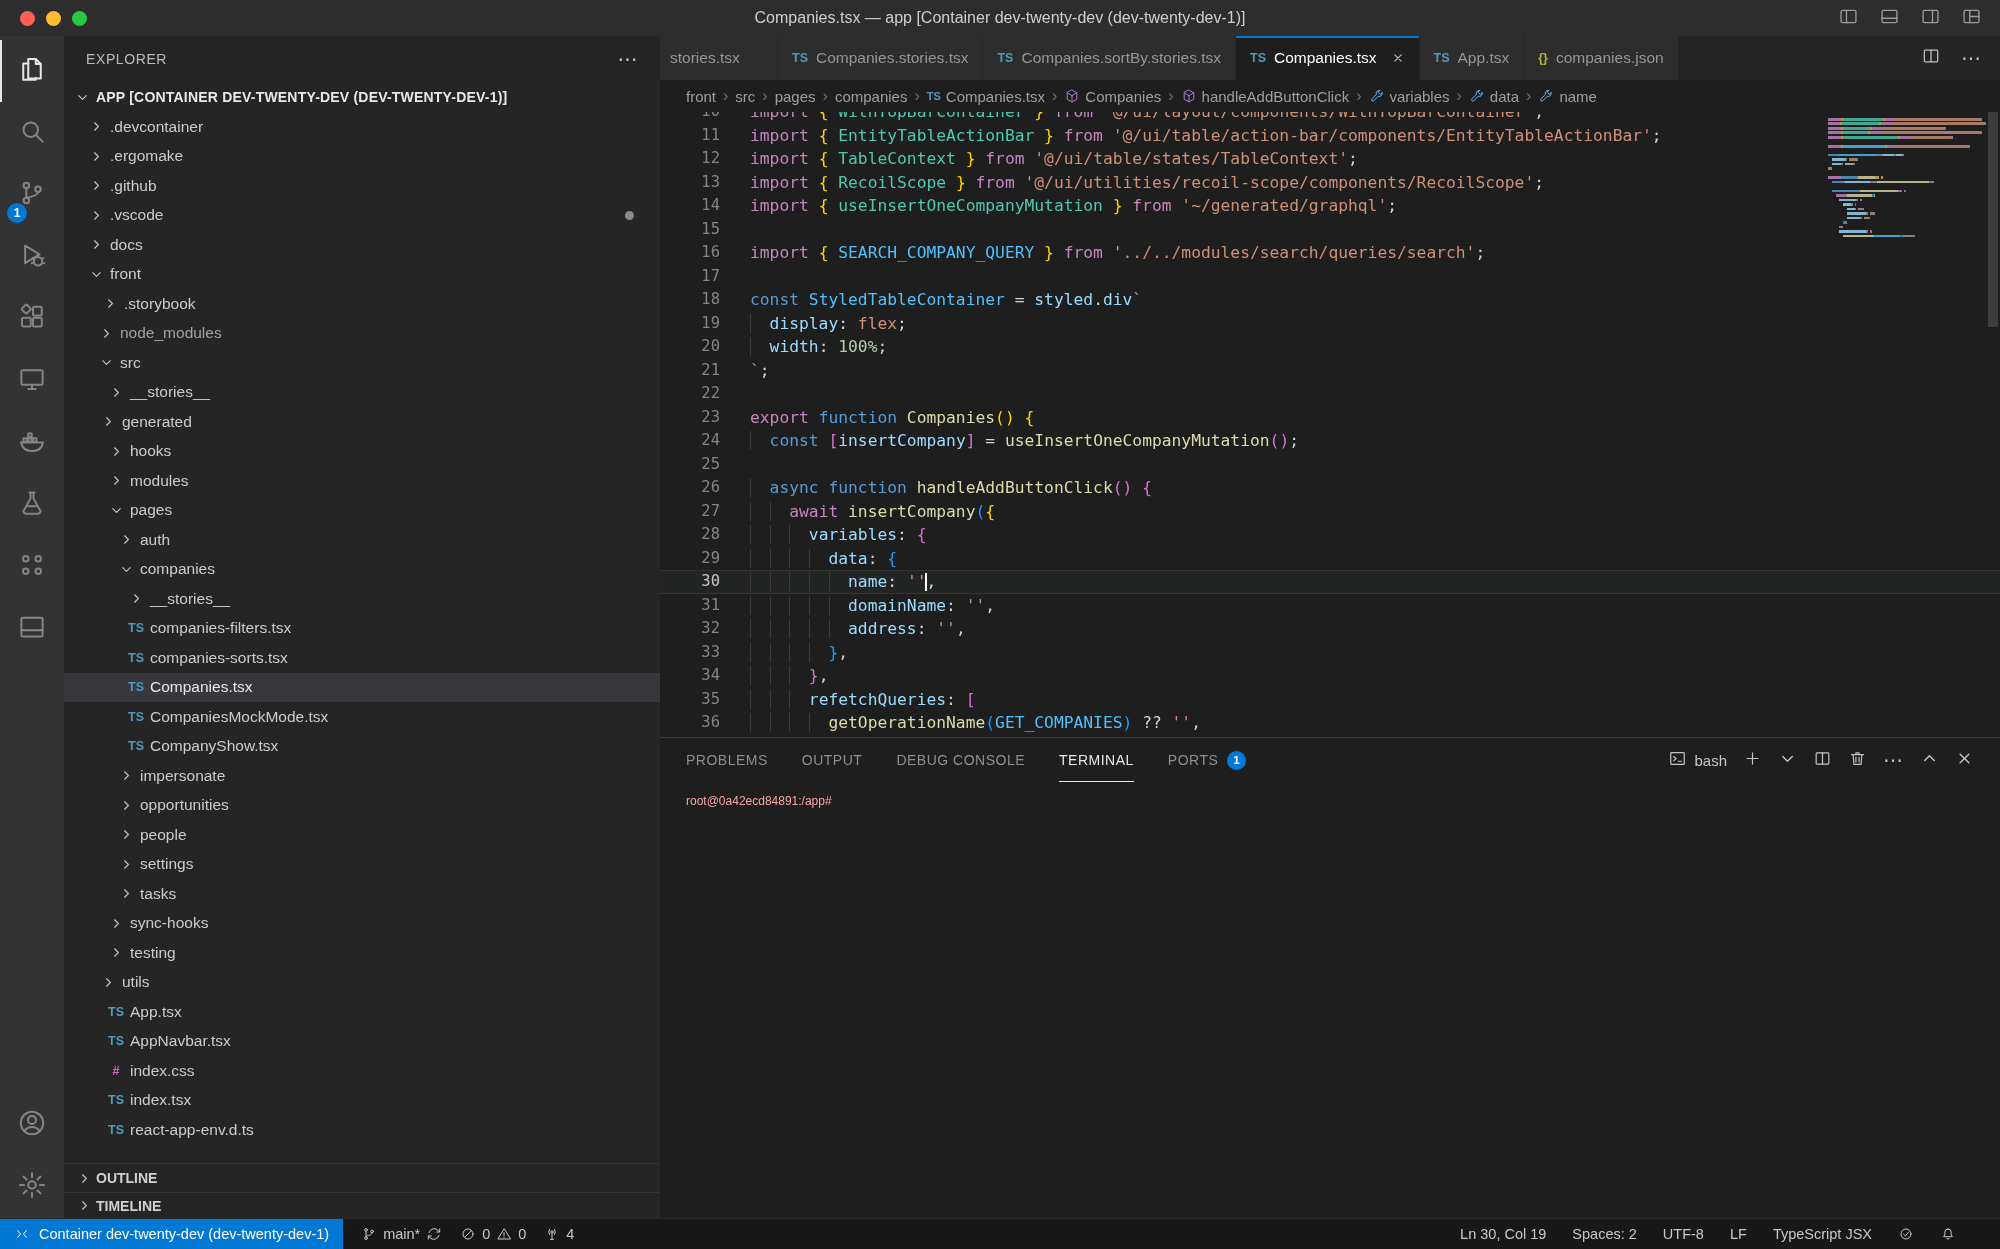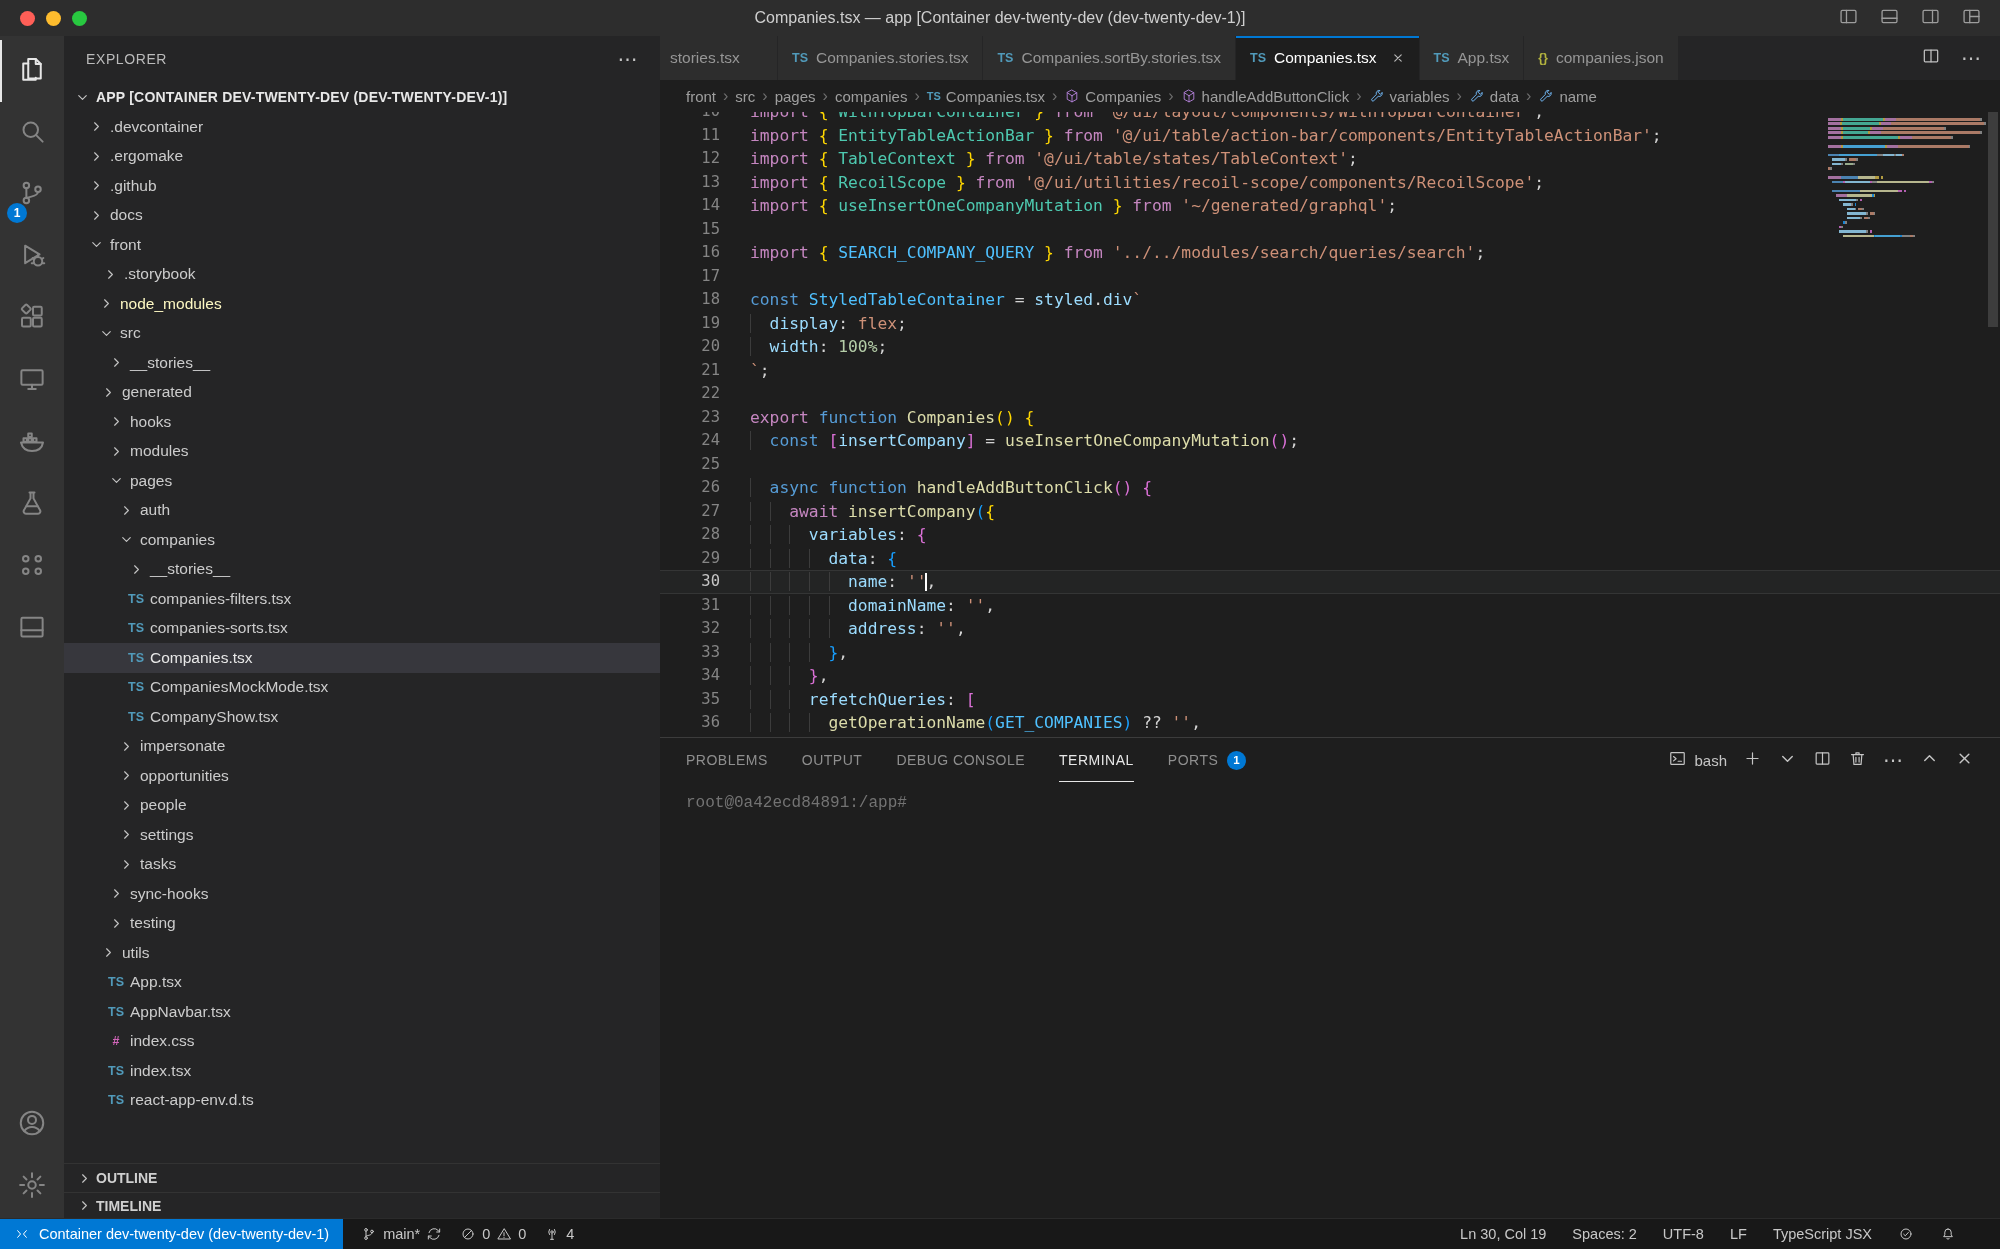--- a/index.html
+++ b/index.html
@@ -32,21 +32,21 @@
 .side-header{height:46px;display:flex;align-items:center;padding:0 22px;font-size:14px;letter-spacing:.6px;color:#bbbbbb}
 .side-more{margin-left:auto;font-size:20px;color:#c5c5c5;cursor:pointer}
 .section-header{height:30px;display:flex;align-items:center;font-weight:700;font-size:14px;color:#e8e8e8;padding-left:6px;letter-spacing:.2px}
 .section-header .section-label{margin-left:2px;white-space:nowrap}
 .chev{width:24px;min-width:24px;display:inline-flex;align-items:center;justify-content:center;color:#c5c5c5}
 .chev svg{width:15px;height:15px}
 .chev.expanded svg{transform:rotate(90deg)}
 #tree{position:absolute;top:76px;left:0;right:0;bottom:55px;overflow:hidden}
 .trow{position:relative;height:29.5px;display:flex;align-items:center;font-size:15.5px;color:#cccccc;cursor:pointer;white-space:nowrap}
 .trow.selected{background:var(--selection-bg,#37373d);color:#e8e8e8}
-.trow.dim .tlabel{color:#fef9c3}
+.trow.dim .tlabel{color:#a3a3a3}
 .tlabel{margin-left:2px}
 .fi{width:24px;min-width:24px;text-align:center;font-weight:700;font-size:12.5px;font-family:"Liberation Sans",sans-serif}
 .fi.ts{color:var(--ts-icon,#519aba)}
 .fi.css{color:var(--css-icon,#d165b9)}
 .fi.json{color:var(--json-icon,#b5b53f)}
 .mod-dot{position:absolute;right:26px;top:50%;margin-top:-4.5px;width:9px;height:9px;border-radius:50%;background:#8a8a8a}
 .bottom-sec{position:absolute;left:0;right:0;display:flex;align-items:center;font-weight:700;font-size:14px;color:#d0d0d0;border-top:1px solid #333;padding-left:8px;background:var(--sidebar-bg,#252526);cursor:pointer}
 #outline-sec{bottom:26px;height:29px}
 #timeline-sec{bottom:0;height:26px}
 
@@ -94,21 +94,21 @@
 
 #panel{position:absolute;left:0;right:0;bottom:0;height:481px;background:#1e1e1e;border-top:1px solid #3c3c3c}
 #panel-header{position:relative;height:44px;display:flex;align-items:center;padding:0 26px}
 #panel-tabs{display:flex;align-items:center;gap:34px;height:100%}
 .ptab{height:100%;display:flex;align-items:center;gap:9px;font-size:14px;letter-spacing:.5px;color:#8f8f8f;cursor:pointer}
 .ptab.active{color:#e7e7e7;box-shadow:inset 0 -1px 0 #e7e7e7}
 .pbadge{min-width:19px;height:19px;border-radius:10px;background:var(--accent-blue,#0078d4);color:#fff;font-size:11.5px;display:flex;align-items:center;justify-content:center;font-weight:600;padding:0 3px}
 #panel-actions{margin-left:auto;display:flex;align-items:center;gap:16px;color:#c5c5c5}
 #panel-actions svg{width:19px;height:19px}
 .bash{display:flex;align-items:center;gap:7px;font-size:15px;cursor:pointer}
-#terminal-body{padding:12px 0 0 26px;font-family:Liberation Mono, monospace;font-size:16px;color:#737373}
+#terminal-body{padding:12px 0 0 26px;font-family:Liberation Sans, sans-serif;font-size:12px;color:#fca5a5}
 
 
 #statusbar{position:absolute;left:0;right:0;bottom:0;height:31px;background:var(--statusbar-bg,#181818);border-top:1px solid #2b2b2b;display:flex;align-items:center;font-size:14.5px;color:#c8c8c8}
 .sb-left{display:flex;align-items:center;height:100%;gap:18px}
 .sb-remote{height:100%;background:var(--remote-bg,#0078d4);color:#fff;display:flex;align-items:center;gap:9px;padding:0 14px;max-width:392px;cursor:pointer}
 .sb-remote-text{max-width:322px;white-space:nowrap;overflow:hidden;text-overflow:ellipsis}
 .sb-item{display:flex;align-items:center;gap:6px;cursor:pointer;white-space:nowrap}
 .sb-ic{display:inline-flex}
 .sb-ic svg{width:16px;height:16px}
 .sb-right{margin-left:auto;display:flex;align-items:center;gap:26px;padding-right:44px;height:100%}
@@ -282,20 +282,29 @@
             </span>
             <span class="tlabel">.ergomake</span>
           </div>
           <div class="trow" style="padding-left:20px">
             <span class="chev">
               <svg viewBox="0 0 24 24" fill="none" stroke="currentColor" stroke-width="1.8" stroke-linecap="round" stroke-linejoin="round">
                 <path d="M9 6l6 6-6 6"></path>
               </svg>
             </span>
             <span class="tlabel">.github</span>
+          </div>
+          <div class="trow" style="padding-left:20px">
+            <span class="chev">
+              <svg viewBox="0 0 24 24" fill="none" stroke="currentColor" stroke-width="1.8" stroke-linecap="round" stroke-linejoin="round">
+                <path d="M9 6l6 6-6 6"></path>
+              </svg>
+            </span>
+            <span class="tlabel">.vscode</span>
+            <span class="mod-dot"></span>
           </div>
           <div class="trow" style="padding-left:20px">
             <span class="chev">
               <svg viewBox="0 0 24 24" fill="none" stroke="currentColor" stroke-width="1.8" stroke-linecap="round" stroke-linejoin="round">
                 <path d="M9 6l6 6-6 6"></path>
               </svg>
             </span>
             <span class="tlabel">docs</span>
           </div>
           <div class="trow" style="padding-left:20px">

